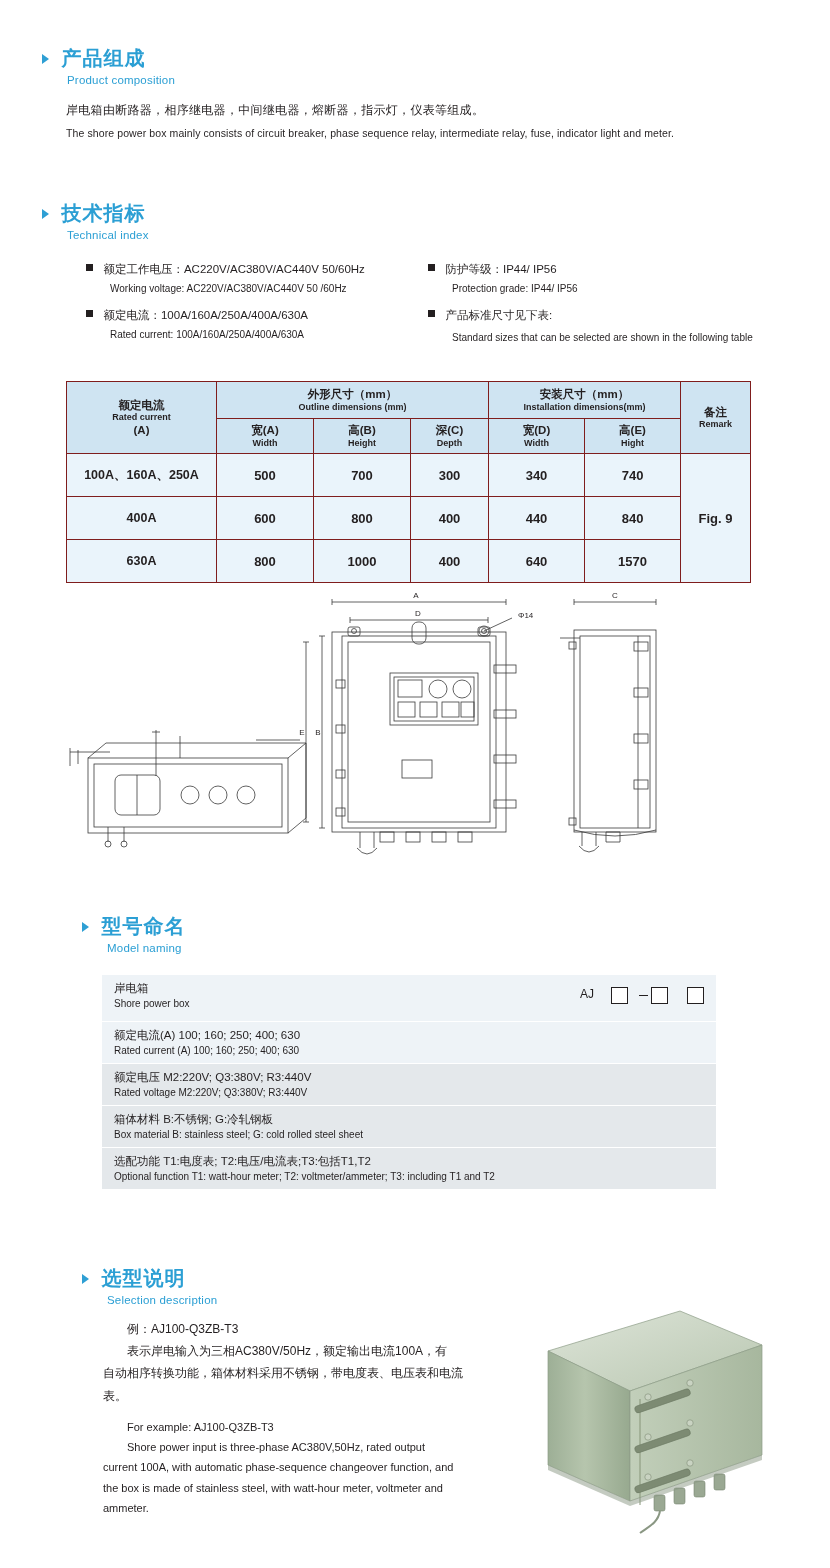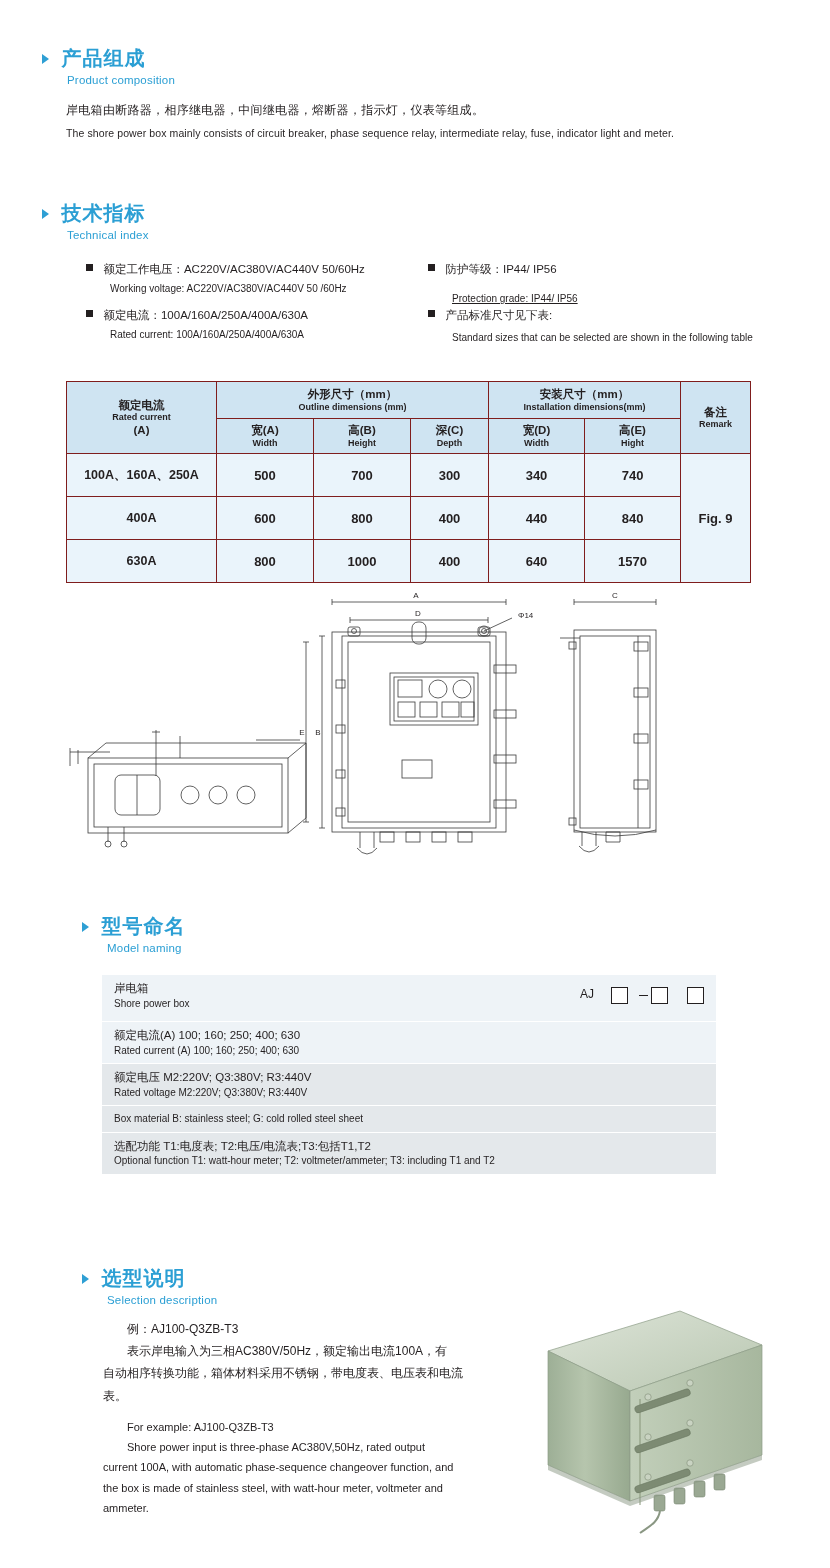--- a/index.html
+++ b/index.html
@@ -108,21 +108,21 @@
 
   <div style="position:absolute;left:86px;top:305px;">
     <span class="bullet"></span>
     <span class="ti-cn">额定电流：100A/160A/250A/400A/630A</span>
     <div class="ti-en" style="margin-left:24px;margin-top:6px;">Rated current: 100A/160A/250A/400A/630A</div>
   </div>
 
   <div style="position:absolute;left:428px;top:259px;">
     <span class="bullet"></span>
     <span class="ti-cn">防护等级：IP44/ IP56</span>
-    <div class="ti-en" style="margin-left:24px;margin-top:16px;text-decoration:underline;">Protection grade: IP44/ IP56</div>
+    <div class="ti-en" style="margin-left:24px;margin-top:6px;">Protection grade: IP44/ IP56</div>
   </div>
 
   <div style="position:absolute;left:428px;top:305px;width:330px;">
     <span class="bullet"></span>
     <span class="ti-cn">产品标准尺寸见下表:</span>
     <div class="ti-en" style="margin-left:24px;margin-top:6px;text-align:justify;line-height:1.8;">Standard sizes that can be selected are shown in the following table</div>
   </div>
 
   <div style="position:absolute;left:66px;top:381px;width:684px;">
     <table class="spec">
@@ -341,20 +341,21 @@
       <div class="mn-en">Rated current (A)  100; 160; 250; 400; 630</div>
     </div>
 
     <div class="mn-row mn-b">
       <div class="mn-cn">额定电压   M2:220V;  Q3:380V;  R3:440V</div>
       <div class="mn-en">Rated voltage   M2:220V;  Q3:380V;  R3:440V</div>
     </div>
 
 
     <div class="mn-row mn-b">
+      <div class="mn-cn">箱体材料      B:不锈钢;  G:冷轧钢板</div>
       <div class="mn-en">Box material    B: stainless steel;  G: cold rolled steel sheet</div>
     </div>
 
     <div class="mn-row mn-b">
       <div class="mn-cn">选配功能        T1:电度表;  T2:电压/电流表;T3:包括T1,T2</div>
       <div class="mn-en">Optional function   T1: watt-hour meter; T2: voltmeter/ammeter; T3: including T1 and T2</div>
     </div>
   </div>
 
   <div class="sec-head" style="left:82px;top:1265px;">

